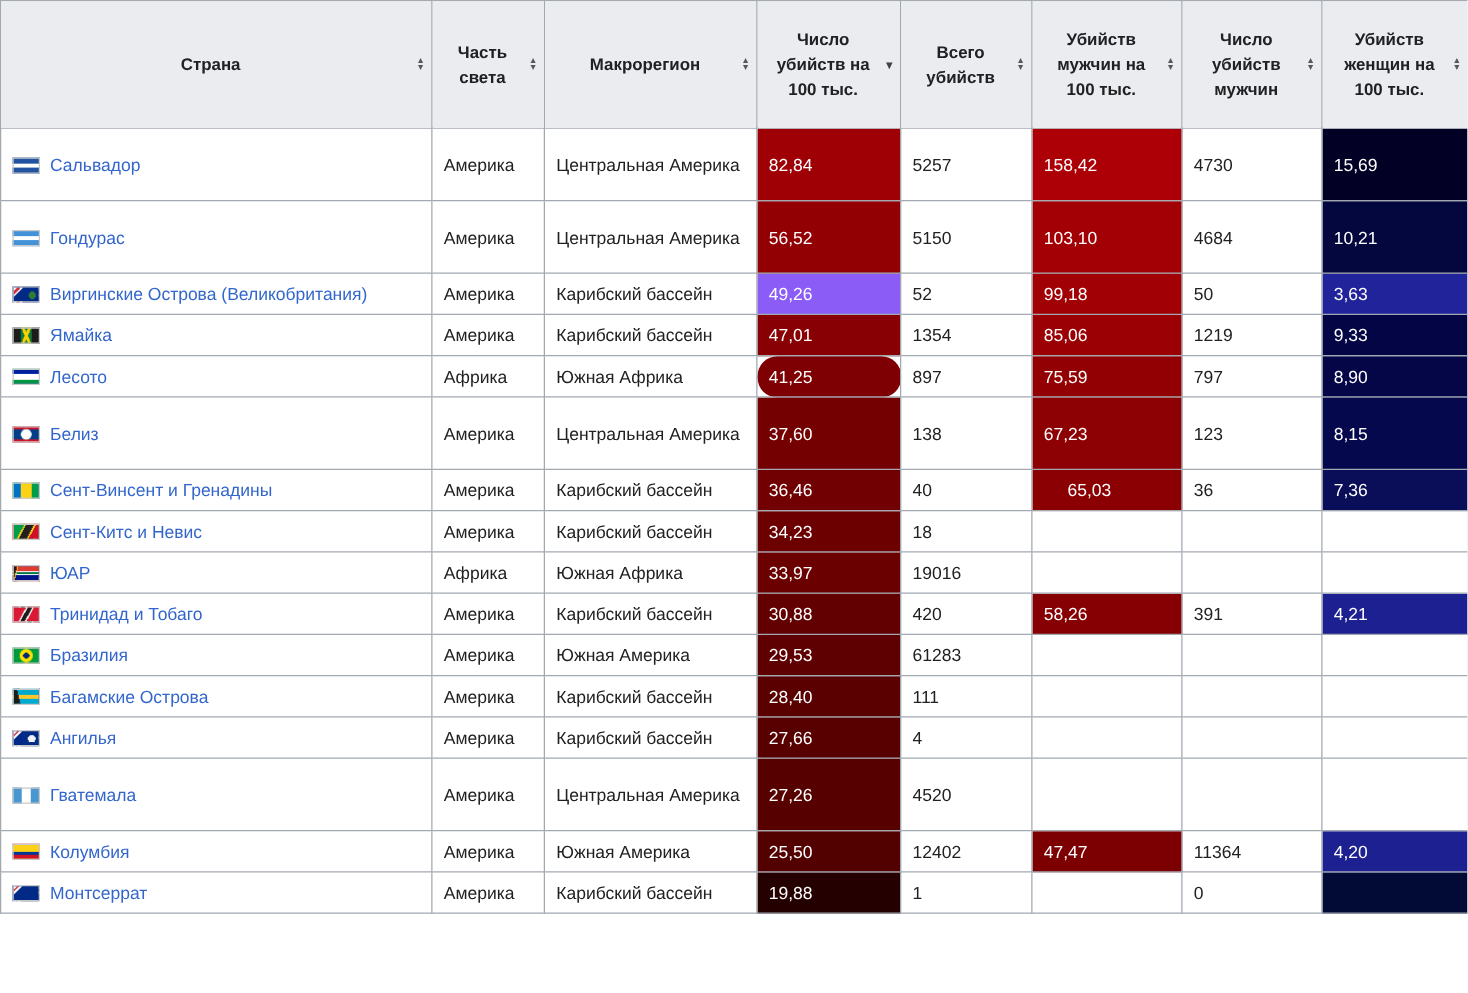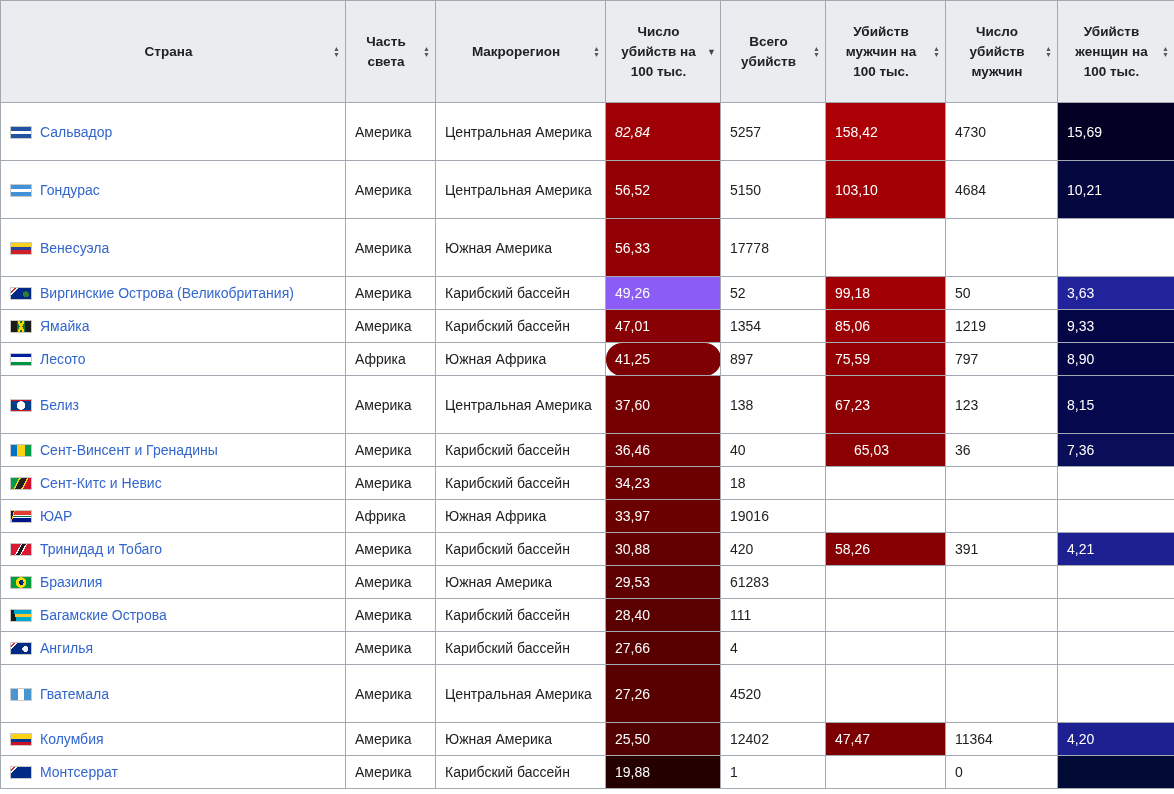--- a/index.html
+++ b/index.html
@@ -122,49 +122,37 @@
   </th>
         </tr>
     </thead>
     <tbody id="table-body">
         <tr class="tall">
     <td class="c-country">
       <span class="flag" style="background: linear-gradient(rgb(33, 83, 160) 0%, rgb(33, 83, 160) 33%, rgb(255, 255, 255) 33%, rgb(255, 255, 255) 67%, rgb(33, 83, 160) 67%, rgb(33, 83, 160) 100%);"></span><a class="country-link">Сальвадор</a>
     </td>
     <td>Америка</td>
     <td>Центральная Америка</td>
-    <td class="heat" style="background: rgb(158, 0, 5); font-style: italic;">82,84</td>
+    <td class="heat" style="background: rgb(158, 0, 5);">82,84</td>
     <td>5257</td>
     <td class="heat" style="background: rgb(173, 0, 6);">158,42</td>
     <td>4730</td>
     <td class="heat" style="background: rgb(2, 0, 36);">15,69</td>
   </tr>
         <tr class="tall">
     <td class="c-country">
       <span class="flag" style="background: linear-gradient(rgb(66, 146, 218) 0%, rgb(66, 146, 218) 33%, rgb(255, 255, 255) 33%, rgb(255, 255, 255) 67%, rgb(66, 146, 218) 67%, rgb(66, 146, 218) 100%);"></span><a class="country-link">Гондурас</a>
     </td>
     <td>Америка</td>
     <td>Центральная Америка</td>
     <td class="heat" style="background: rgb(147, 0, 4);">56,52</td>
     <td>5150</td>
     <td class="heat" style="background: rgb(163, 0, 5);">103,10</td>
     <td>4684</td>
     <td class="heat" style="background: rgb(4, 6, 62);">10,21</td>
-  </tr>
-        <tr class="tall">
-    <td class="c-country">
-      <span class="flag" style="background: linear-gradient(rgb(246, 210, 27) 0%, rgb(246, 210, 27) 33%, rgb(39, 64, 156) 33%, rgb(39, 64, 156) 67%, rgb(207, 32, 40) 67%, rgb(207, 32, 40) 100%);"></span><a class="country-link">Венесуэла</a>
-    </td>
-    <td>Америка</td>
-    <td>Южная Америка</td>
-    <td class="heat" style="background: rgb(147, 0, 4);">56,33</td>
-    <td>17778</td>
-    <td class="heat"></td>
-    <td></td>
-    <td class="heat"></td>
   </tr>
         <tr>
     <td class="c-country">
       <span class="flag" style="background: radial-gradient(circle at 74% 58%, rgb(46, 125, 50) 0px, rgb(46, 125, 50) 3px, transparent 3px), linear-gradient(135deg, rgb(255, 255, 255) 0px, rgb(255, 255, 255) 10%, rgb(207, 43, 55) 10%, rgb(207, 43, 55) 18%, rgb(255, 255, 255) 18%, rgb(255, 255, 255) 24%, rgb(1, 42, 135) 24%);"></span><a class="country-link">Виргинские Острова (Великобритания)</a>
     </td>
     <td>Америка</td>
     <td>Карибский бассейн</td>
     <td class="heat" style="background: #8b5cf6;">49,26</td>
     <td>52</td>
     <td class="heat" style="background: rgb(161, 0, 5);">99,18</td>

